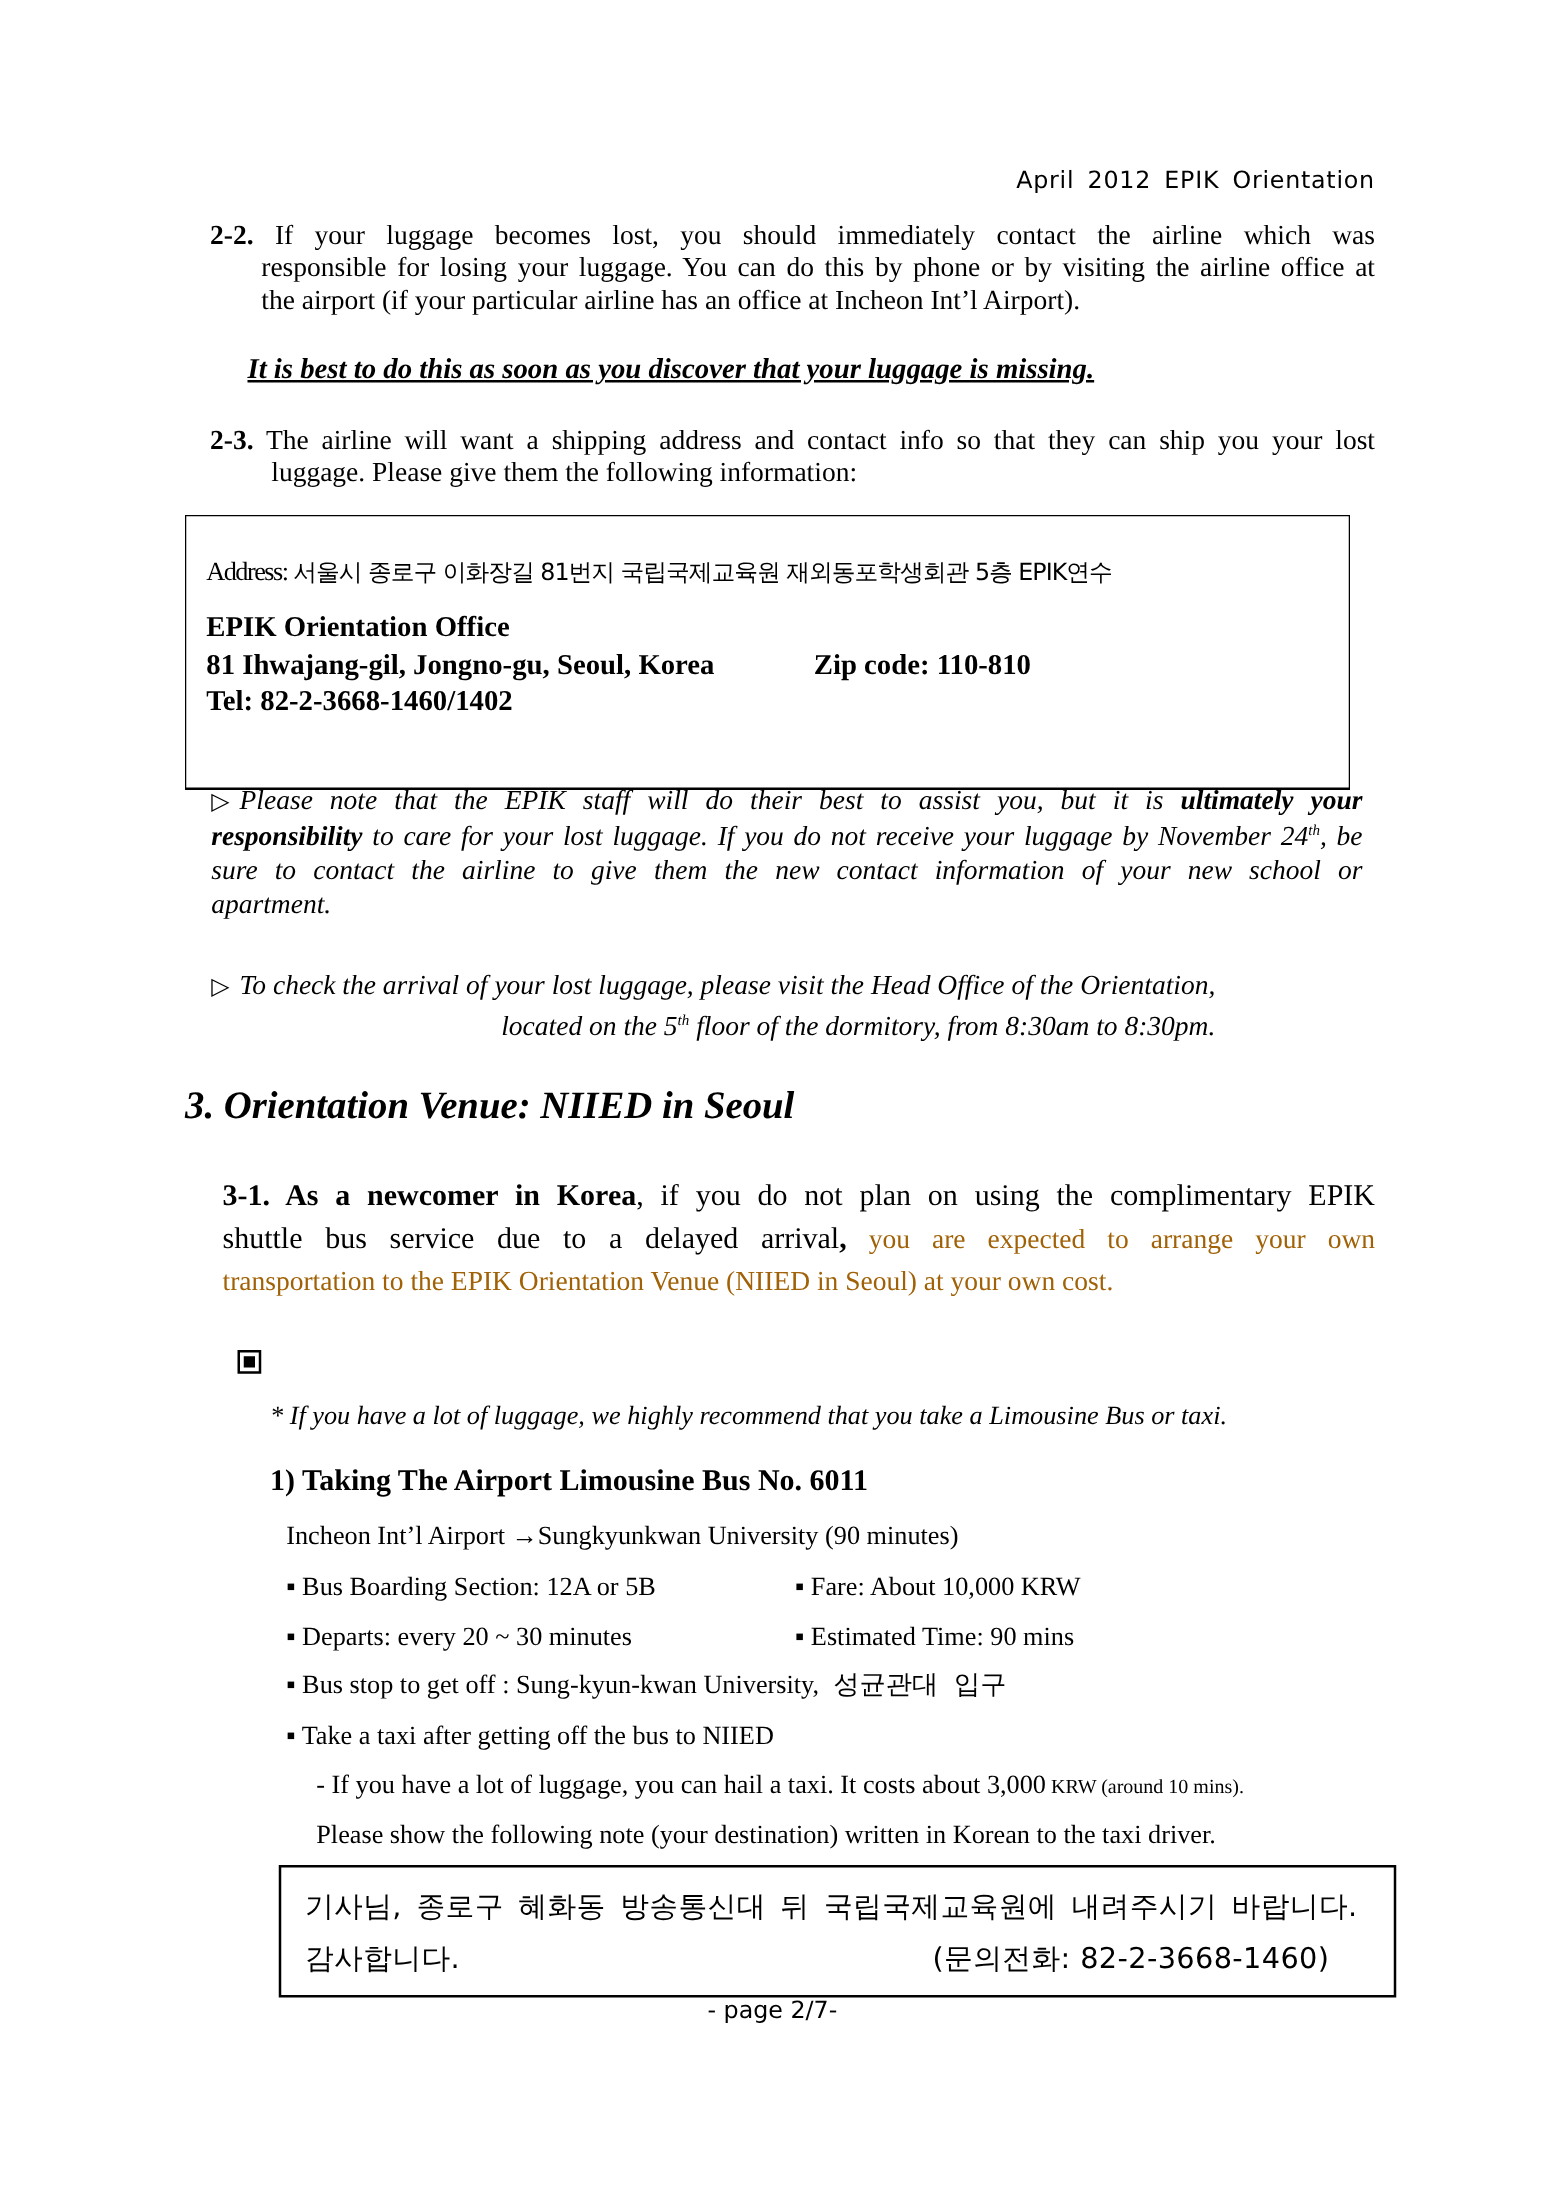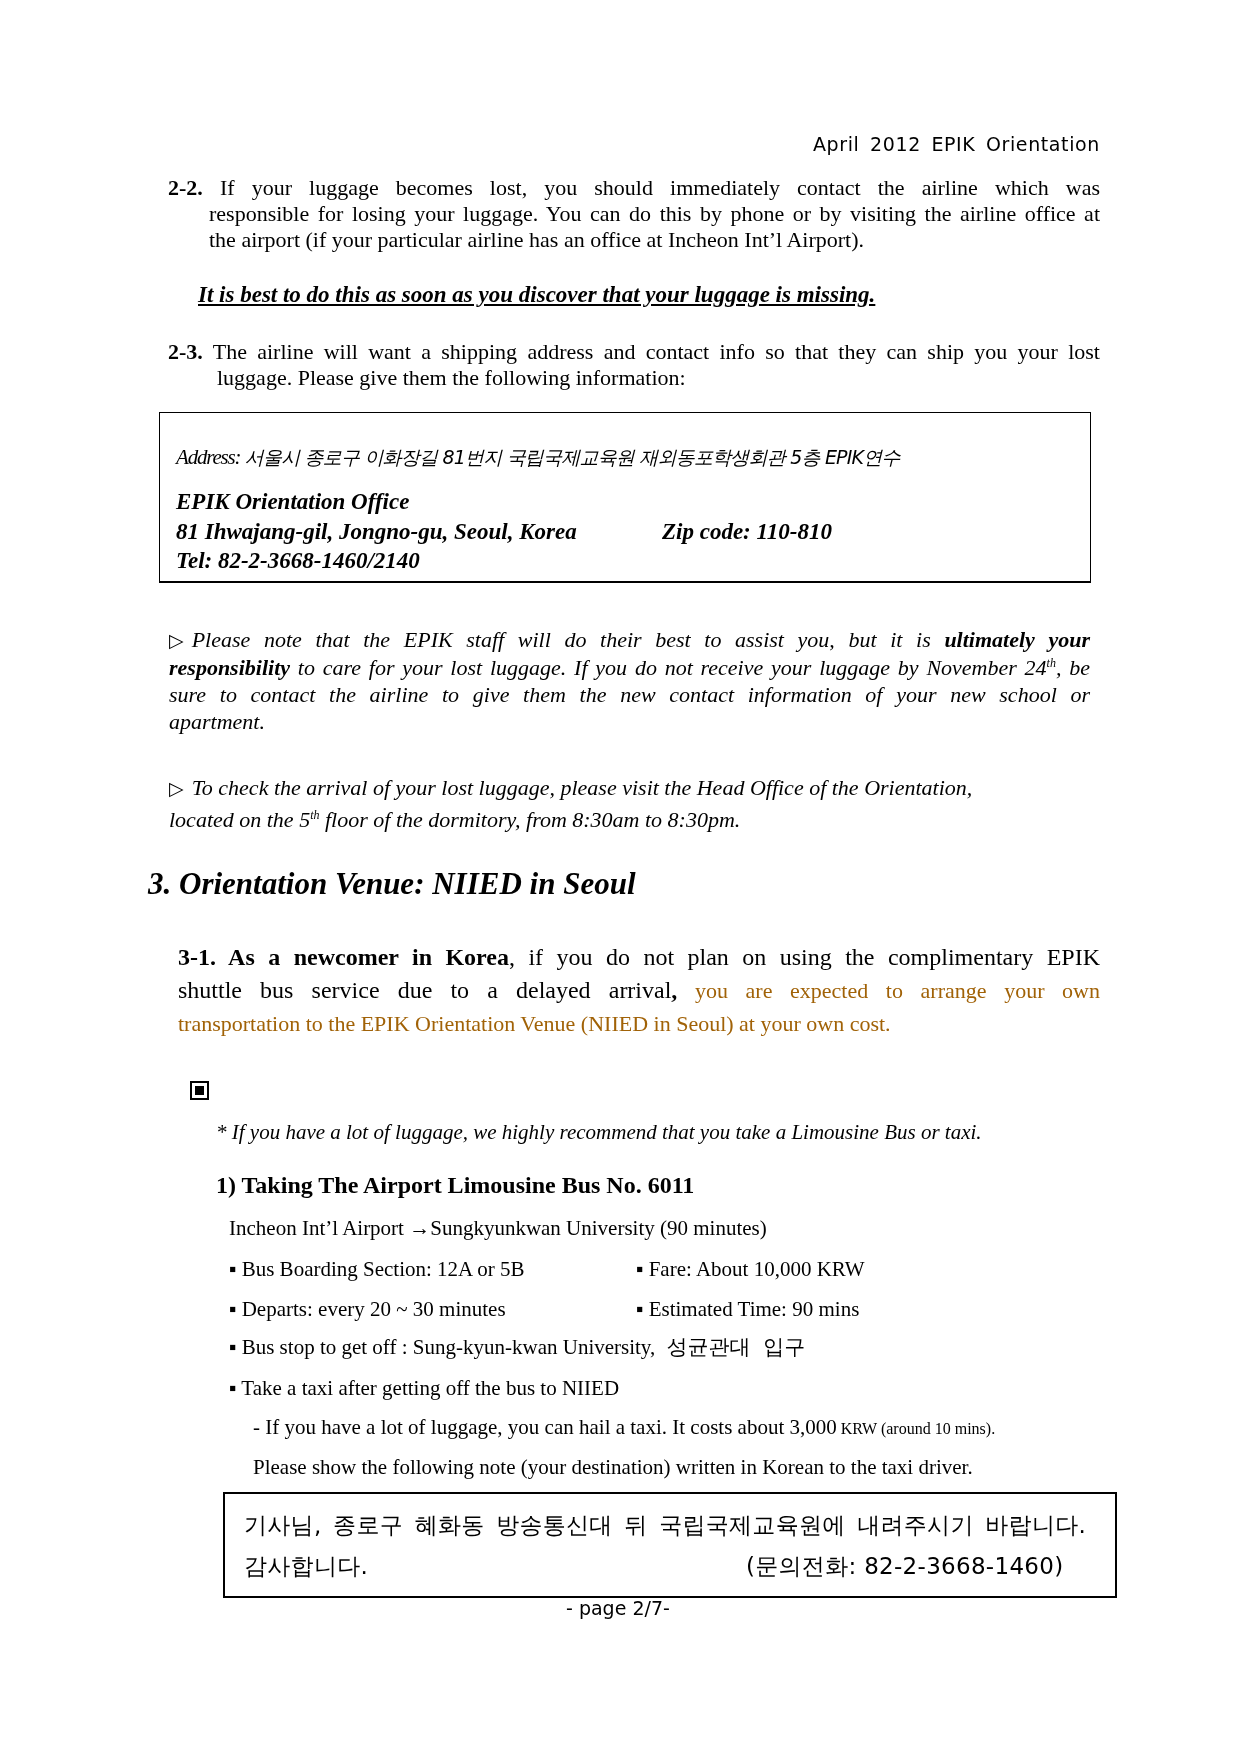--- a/index.html
+++ b/index.html
@@ -3,21 +3,21 @@
 <meta charset="utf-8">
 <style>
   html, body { margin:0; padding:0; background:#ffffff; }
   body { width:1241px; height:1754px; position:relative; overflow:hidden; color:#000; }
   .serif { font-family: "Liberation Serif", "DejaVu Serif", serif; }
   .sans { font-family: "DejaVu Sans", "Liberation Sans", sans-serif; }
   .abs { position:absolute; }
   .header { top:133px; left:813px; font-size:19px; letter-spacing:0.6px; word-spacing:4px; }
   .para { font-size:22px; line-height:26px; text-align:justify; }
   .b { font-weight:bold; }
-  .i { font-style:italic; }
+  .i { font-style:italic;text-align:right; }
   .u { text-decoration:underline; }
   .blue { color:#a16207; }
   .box { border:1.5px solid #000; border-bottom-width:2.5px; box-sizing:border-box; }
   .addr-korean { font-size:21px; letter-spacing:-0.8px; }
   .addr-bold { font-size:23px; font-weight:bold; line-height:29px; }
   sup { font-size:12px; line-height:0; }
   .bullet-row { font-size:22px; line-height:26px; }
   .ko-box { font-size:23px; letter-spacing:0.3px; }
   .sq-icon { display:inline-block; width:15px; height:15px; border:2px solid #000; position:relative; vertical-align:-1px; margin-right:13px; }
   .sq-icon::after { content:""; position:absolute; left:3px; top:3px; width:9px; height:9px; background:#000; }
@@ -34,29 +34,29 @@
   <div style="padding-left:41px;">the airport (if your particular airline has an office at Incheon Int’l Airport).</div>
 </div>
 
 <div class="abs serif b i u" style="top:282px; left:198px; font-size:23px;">It is best to do this as soon as you discover that your luggage is missing.</div>
 
 <div class="abs serif para" style="top:339px; left:168px; width:932px;">
   <div style="text-align-last:justify;"><span class="b">2-3.</span> <span>The airline will want a shipping address and contact info so that they can ship you your lost</span></div>
   <div style="padding-left:49px;">luggage. Please give them the following information:</div>
 </div>
 
-<div class="abs box serif" style="top:412px; left:159px; width:932px; height:171px;font-style:italic;">
+<div class="abs box serif" style="top:412px; left:148px; width:932px; height:220px;">
   <div class="abs addr-korean" style="top:32px; left:16px;">
     <span style="letter-spacing:-1.2px;">Address:</span>
     <span style="font-family:'DejaVu Sans', sans-serif; font-size:19px;">서울시 종로구 이화장길 81번지 국립국제교육원 재외동포학생회관 5층 EPIK연수</span>
   </div>
   <div class="abs addr-bold" style="top:74px; left:16px;">EPIK Orientation Office</div>
   <div class="abs addr-bold" style="top:104px; left:16px;">81 Ihwajang-gil, Jongno-gu, Seoul, Korea</div>
   <div class="abs addr-bold" style="top:104px; left:502px;">Zip code: 110-810</div>
-  <div class="abs addr-bold" style="top:133px; left:16px;">Tel: 82-2-3668-1460/2140</div>
+  <div class="abs addr-bold" style="top:133px; left:16px;">Tel: 82-2-3668-1460/1402</div>
 </div>
 
 <div class="abs serif i" style="top:626px; left:169px; width:921px; font-size:22px; line-height:27px; text-align:justify;">
   <div style="text-align-last:justify;"><span class="tri">▷</span><span>Please note that the EPIK staff will do their best to assist you, but it is</span> <span class="b">ultimately your</span></div>
   <div style="text-align-last:justify;"><span class="b">responsibility</span> <span>to care for your lost luggage. If you do not receive your luggage by November 24</span><sup>th</sup><span>, be</span></div>
   <div style="text-align-last:justify;">sure to contact the airline to give them the new contact information of your new school or</div>
   <div>apartment.</div>
 </div>
 
 <div class="abs serif i" style="top:772px; left:169px; font-size:22px; line-height:31px;">

